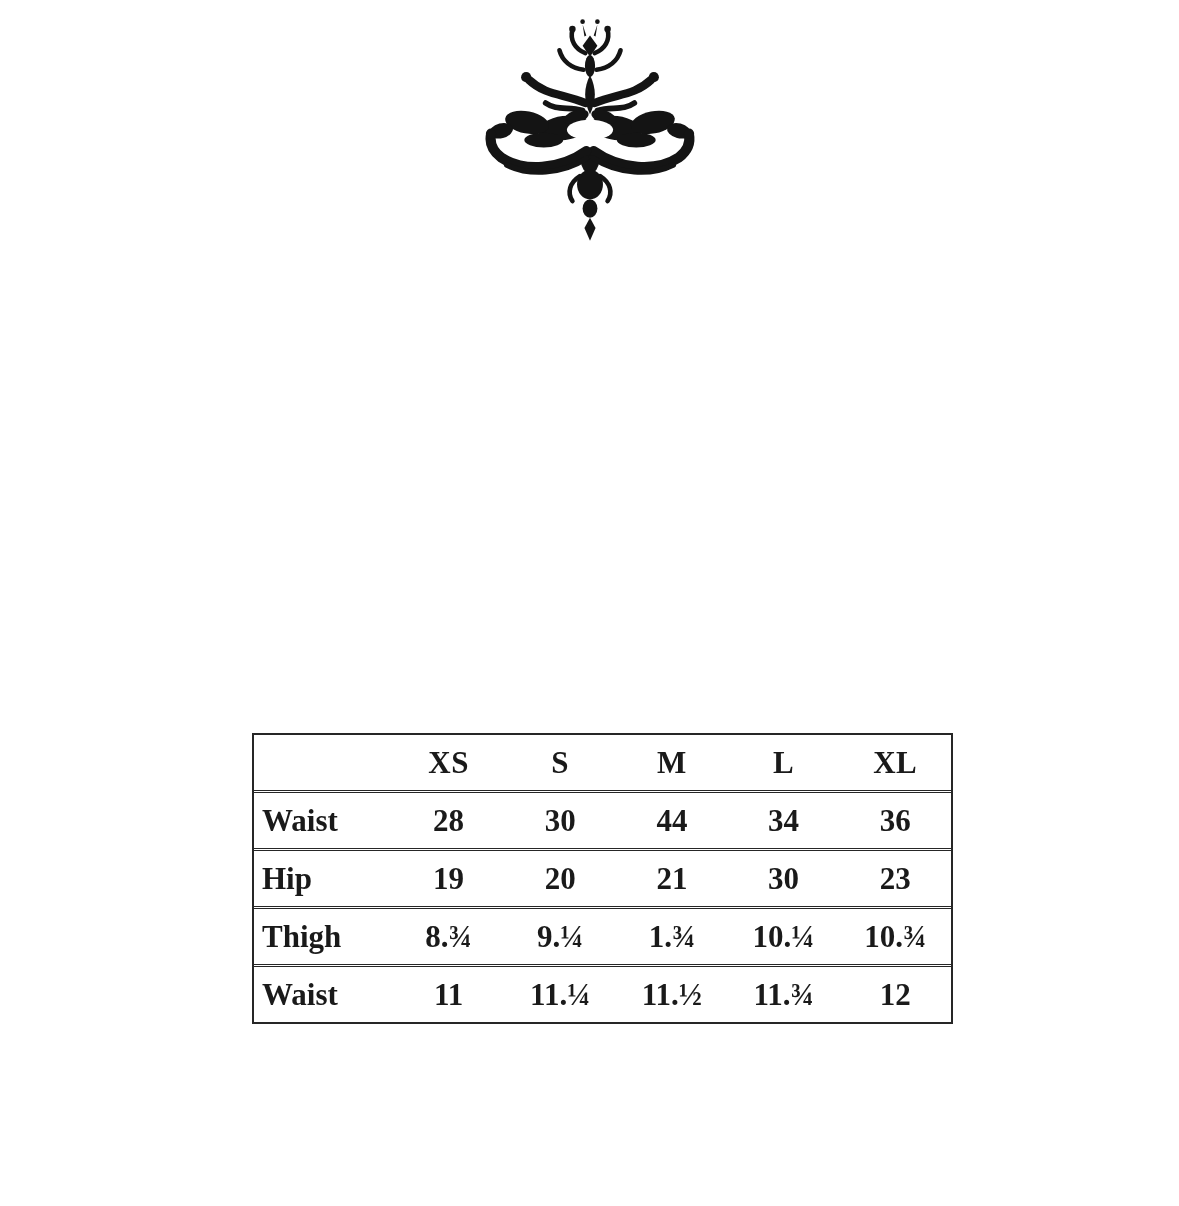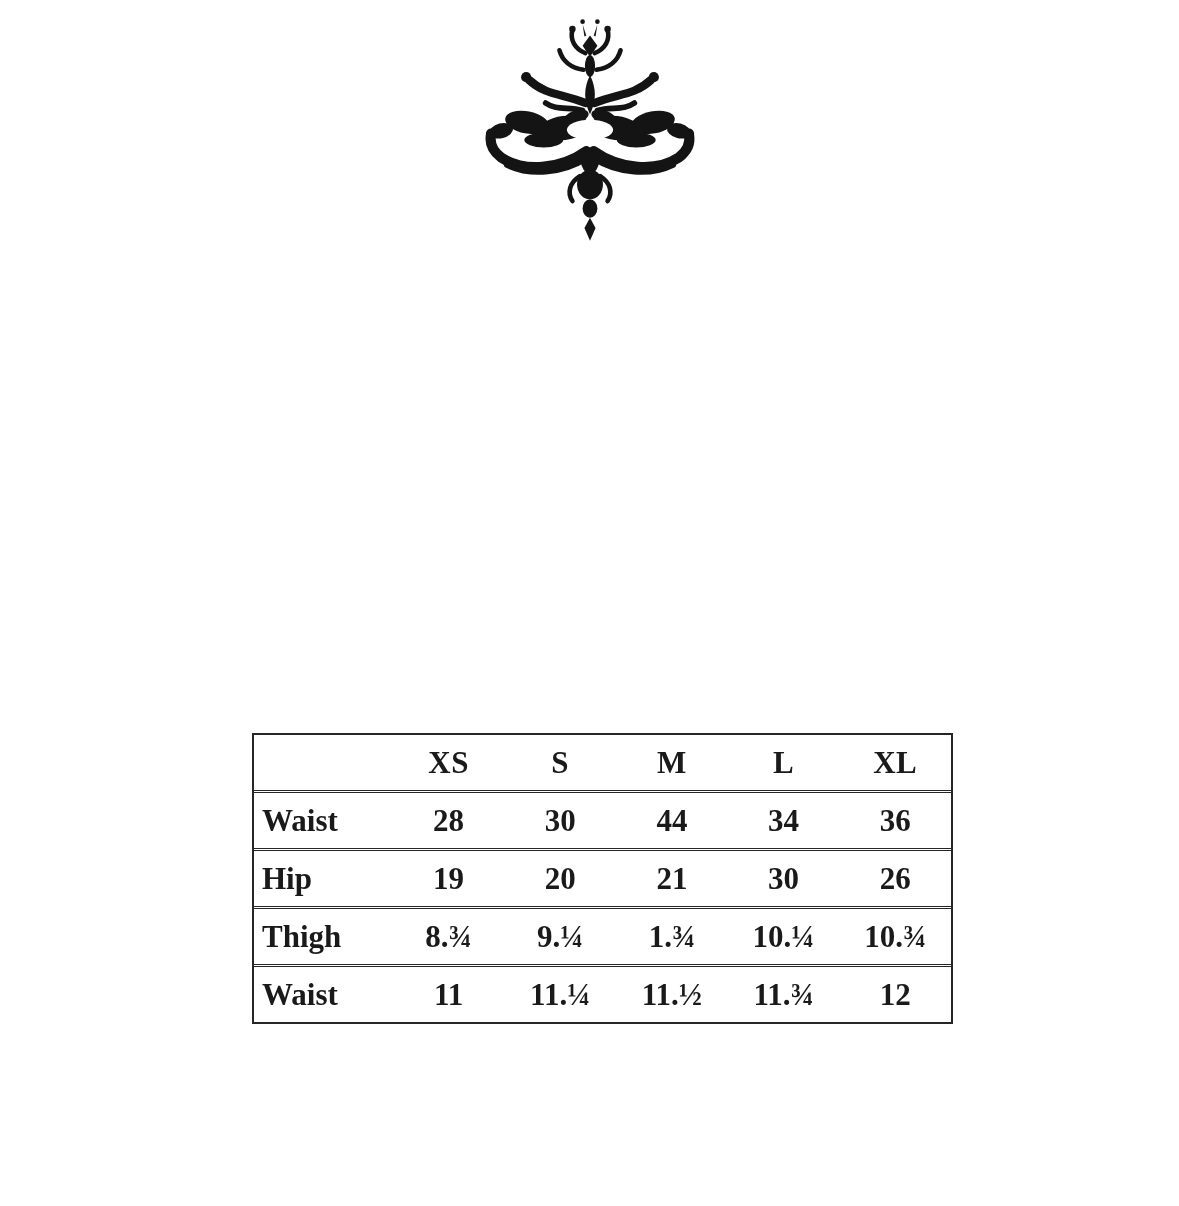--- a/index.html
+++ b/index.html
@@ -136,21 +136,21 @@
           <td>44</td>
           <td>34</td>
           <td>36</td>
         </tr>
         <tr>
           <td class="label-cell">Hip</td>
           <td>19</td>
           <td>20</td>
           <td>21</td>
           <td>30</td>
-          <td>26</td>
+          <td>23</td>
         </tr>
         <tr>
           <td class="label-cell">Thigh</td>
           <td>8.¾</td>
           <td>9.¼</td>
           <td>1.¾</td>
           <td>10.¼</td>
           <td>10.¾</td>
         </tr>
         <tr>

